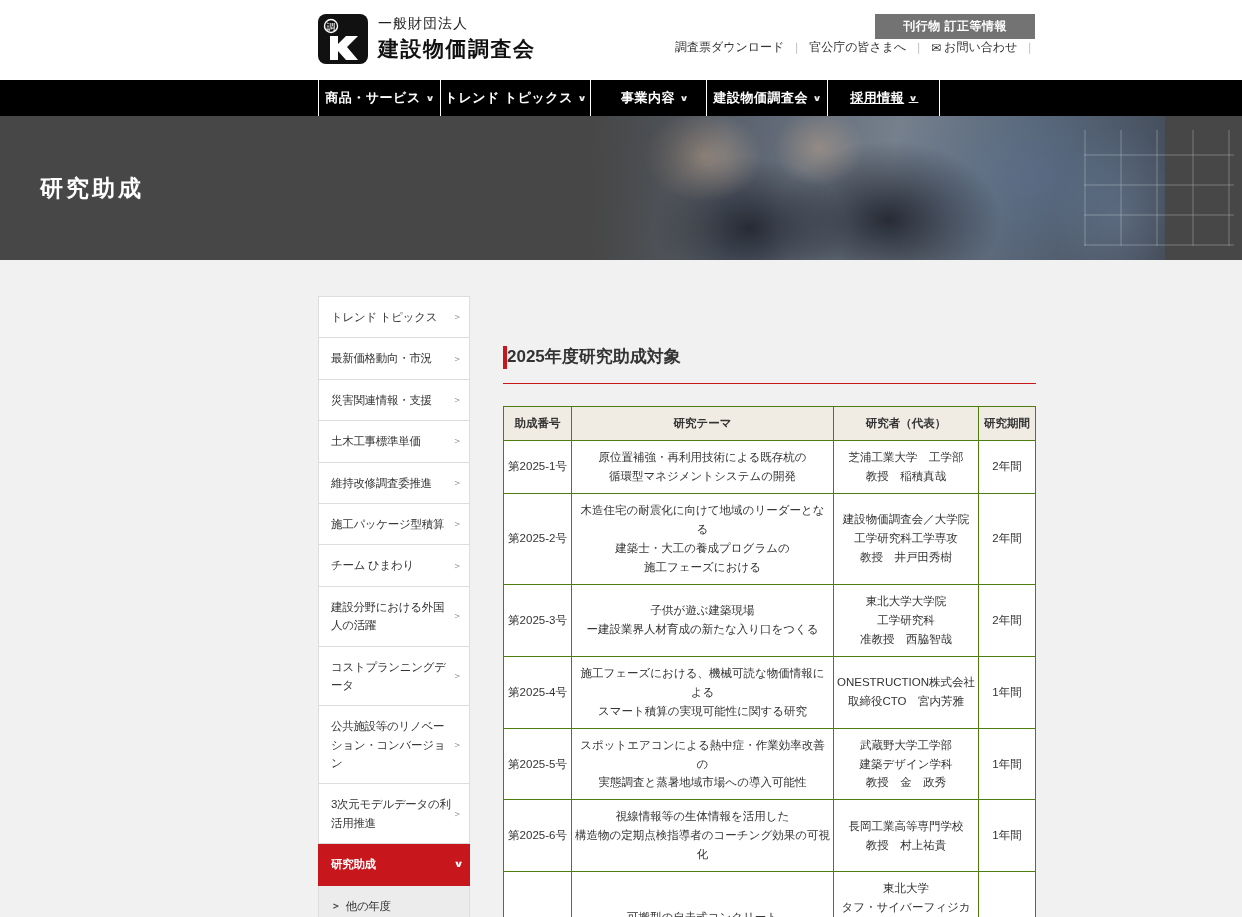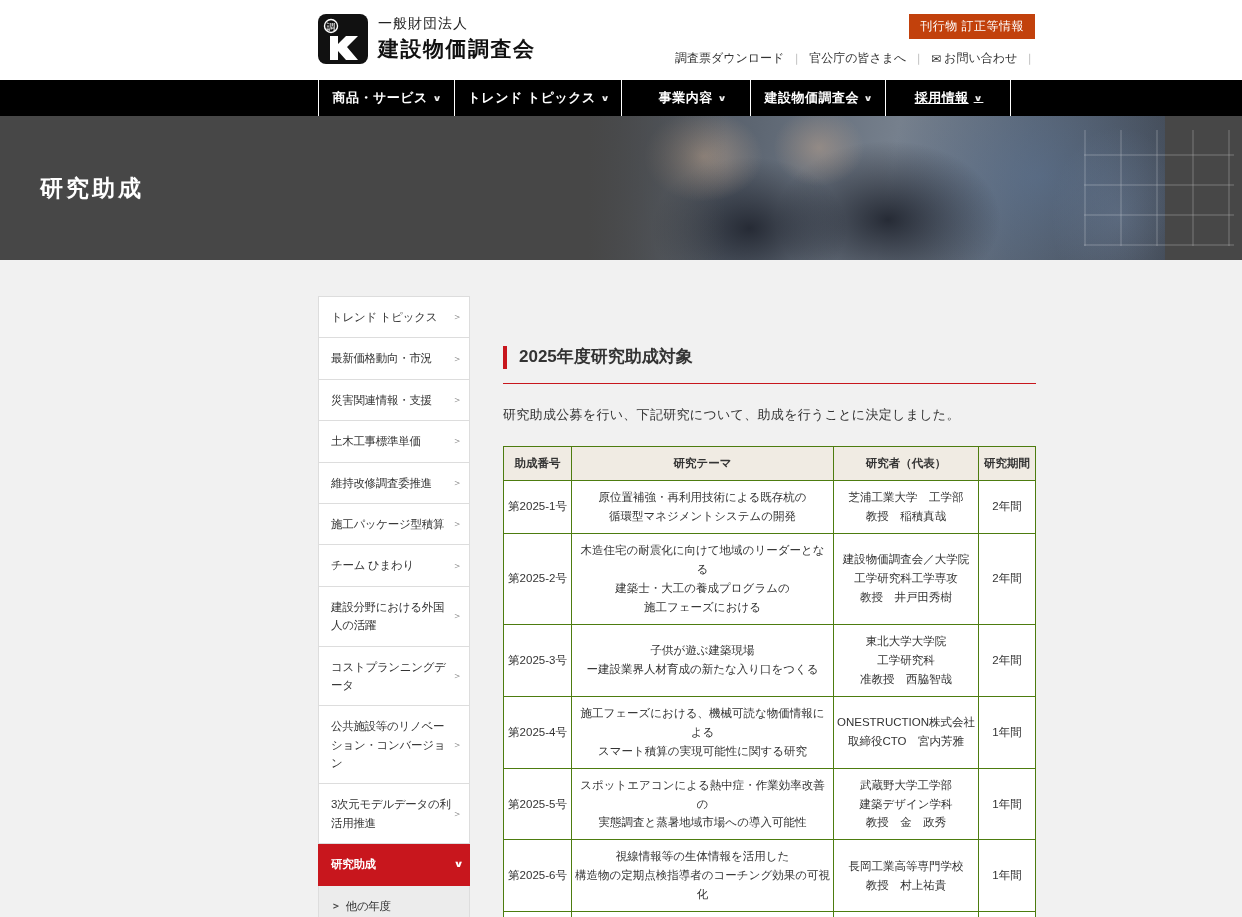--- a/index.html
+++ b/index.html
@@ -8,29 +8,29 @@
   a{text-decoration:none;color:inherit;}
 
   
   .top-header{height:80px;background:#fff;}
   .header-inner{margin-left:318px;width:717px;height:100%;display:flex;justify-content:space-between;}
   .logo{display:flex;align-items:center;gap:10px;margin-top:13px;height:52px;cursor:pointer;}
   .logo-mark{width:50px;height:50px;flex-shrink:0;}
   .logo-text .org-type{display:block;font-size:14px;color:#222;letter-spacing:1px;}
   .logo-text .org-name{display:block;font-size:21px;font-weight:bold;color:#111;letter-spacing:1.5px;margin-top:2px;}
   .header-right{display:flex;flex-direction:column;align-items:flex-end;padding-top:14px;}
-  .badge{background:#c2410c;color:#fff;font-size:12px;padding:4px 11px;cursor:pointer;letter-spacing:.5px;}
-  .utility-links{margin-top:11px;font-size:12px;display:flex;align-items:center;gap:7px;color:#333;}
+  .badge{background:#737373;color:#fff;font-size:12px;padding:4px 28px;cursor:pointer;letter-spacing:.5px;font-weight:bold;}
+  .utility-links{font-size:12px;display:flex;align-items:center;gap:7px;color:#333;}
   .utility-links .sep{color:#aaa;font-size:11px;}
   .u-link{display:inline-flex;align-items:center;gap:3px;cursor:pointer;}
   .mail-icon{font-size:12px;}
 
   
   .main-nav{height:36px;background:#000;}
-  .main-nav ul{margin-left:318px;width:693px;display:flex;list-style:none;height:100%;}
+  .main-nav ul{margin-left:318px;width:622px;display:flex;list-style:none;height:100%;}
   .nav-item{display:flex;align-items:center;justify-content:center;gap:6px;color:#fff;
     font-size:13px;font-weight:bold;border-left:1px solid #fff;cursor:pointer;letter-spacing:.5px;}
   .nav-item:last-child{border-right:1px solid #fff;text-decoration:underline;}
   .nav-item:nth-child(1){width:141px;}
   .nav-item:nth-child(2){width:173px;}
   .nav-item:nth-child(3){width:133px;padding-left:12px;}
   .nav-item:nth-child(4){width:140px;}
   .nav-item:nth-child(5){width:130px;}
   .nav-chev{font-size:8px;transform:scaleX(1.4);opacity:.95;}
 
@@ -65,21 +65,21 @@
   .side-item .chev{position:absolute;right:7px;top:50%;transform:translateY(-50%);
     color:#777;font-size:10px;}
   .side-item.active{background:#c8161d;border-color:#c8161d;color:#fff;font-weight:bold;}
   .side-item.active .chev{color:#fff;font-size:9px;transform:translateY(-50%) scaleX(1.4);}
   .side-item.sub{background:#ececec;padding-left:12px;display:flex;align-items:center;gap:5px;}
   .side-item.sub .pre-chev{font-size:10px;color:#444;font-weight:bold;}
 
   
   .main{flex:1;padding-top:44px;}
   .section-title{border-bottom:1px solid #c8161d;padding-bottom:14px;}
-  .section-title .t{display:inline-block;border-left:4px solid #c8161d;padding-left:12px;
+  .section-title .t{display:inline-block;border-left:4px solid #c8161d;padding-left:0;
     font-size:17px;font-weight:bold;color:#333;line-height:1.35;}
   .intro{margin-top:22px;font-size:13px;color:#333;letter-spacing:.3px;}
 
   
   .grant-table{margin-top:22px;width:100%;border-collapse:collapse;font-size:11.5px;table-layout:fixed;}
   .grant-table th,.grant-table td{border:1px solid #4d7c0f;text-align:center;vertical-align:middle;
     padding:7px 3px;line-height:1.65;}
   .grant-table th{background:#f0ebe3;font-weight:bold;color:#333;}
   .grant-table td{background:#fff;white-space:pre-line;color:#333;}
   .col-no{width:68px;}
@@ -177,21 +177,20 @@
         <div class="side-item sub">
           <span class="pre-chev">＞</span>
           <span>他の年度</span>
         </div>
       </aside>
 
     <main class="main">
       <h2 class="section-title">
         <span class="t">2025年度研究助成対象</span>
       </h2>
-      <p class="intro">研究助成公募を行い、下記研究について、助成を行うことに決定しました。</p>
 
       <table class="grant-table">
         <colgroup>
           <col class="col-no">
             <col class="col-theme">
             <col class="col-researcher">
             <col class="col-period">
         </colgroup>
         <thead>
           <tr>

